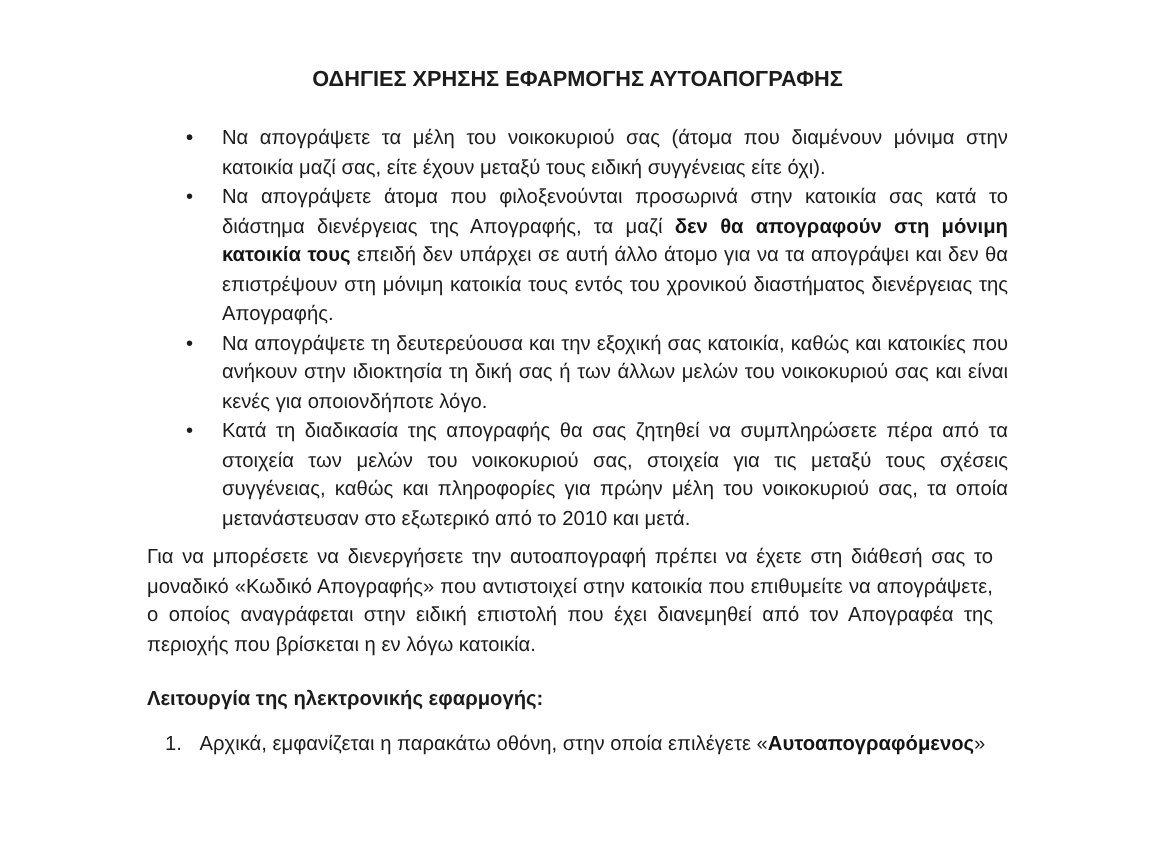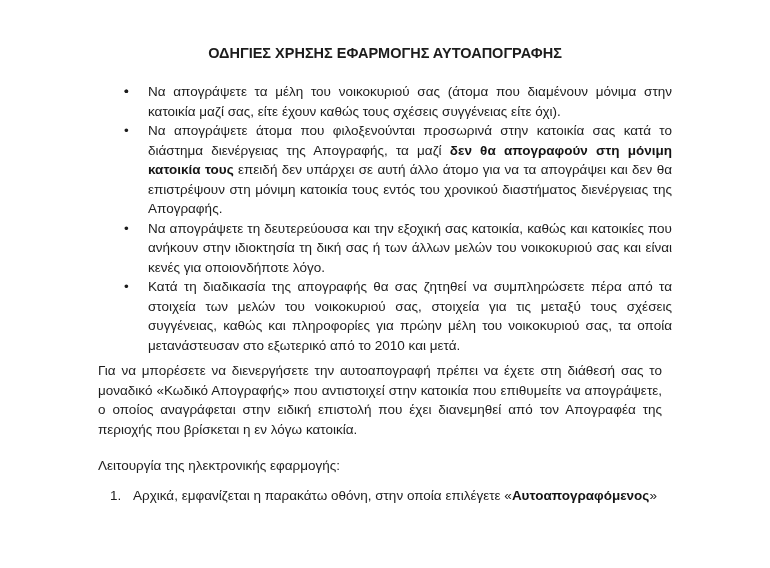--- a/index.html
+++ b/index.html
@@ -48,21 +48,21 @@
     top: 0;
     font-size: 13.5px;
   }
   .body-par {
     text-align: justify;
     font-size: 13.5px;
     line-height: 19.5px;
     margin: 0 10px 17px 0;
   }
   .section-heading {
-    font-weight: normal;
+    font-weight: bold;
     font-size: 13.5px;
     line-height: 19.5px;
     margin: 0 0 10px 0;
   }
   .num-item {
     display: flex;
     font-size: 13.5px;
     line-height: 19.5px;
     margin-left: 12px;
   }
@@ -80,21 +80,21 @@
 
   <div class="doc-title">ΟΔΗΓΙΕΣ ΧΡΗΣΗΣ ΕΦΑΡΜΟΓΗΣ ΑΥΤΟΑΠΟΓΡΑΦΗΣ</div>
 
 
   <ul class="bullet-list">
     <li>
       <span class="bullet-marker">•</span>
     </li>
     <li>
       <span class="bullet-marker">•</span>
-      <span><span>Να απογράψετε τα μέλη του νοικοκυριού σας (άτομα που διαμένουν μόνιμα στην κατοικία μαζί σας, είτε έχουν καθώς τους σχέσεις συγγένειας είτε όχι).</span></span>
+      <span><span>Να απογράψετε τα μέλη του νοικοκυριού σας (άτομα που διαμένουν μόνιμα στην κατοικία μαζί σας, είτε έχουν μεταξύ τους ειδική συγγένειας είτε όχι).</span></span>
     </li>
     <li>
       <span class="bullet-marker">•</span>
       <span><span>Να απογράψετε άτομα που φιλοξενούνται προσωρινά στην κατοικία σας κατά το διάστημα διενέργειας της Απογραφής, τα μαζί </span><span class="seg-bold">δεν θα απογραφούν στη μόνιμη κατοικία τους</span><span> επειδή δεν υπάρχει σε αυτή άλλο άτομο για να τα απογράψει και δεν θα επιστρέψουν στη μόνιμη κατοικία τους εντός του χρονικού διαστήματος διενέργειας της Απογραφής.</span></span>
     </li>
     <li>
       <span class="bullet-marker">•</span>
       <span><span>Να απογράψετε τη δευτερεύουσα και την εξοχική σας κατοικία, καθώς και κατοικίες που ανήκουν στην ιδιοκτησία τη δική σας ή των άλλων μελών του νοικοκυριού σας και είναι κενές για οποιονδήποτε λόγο.</span></span>
     </li>
     <li>

